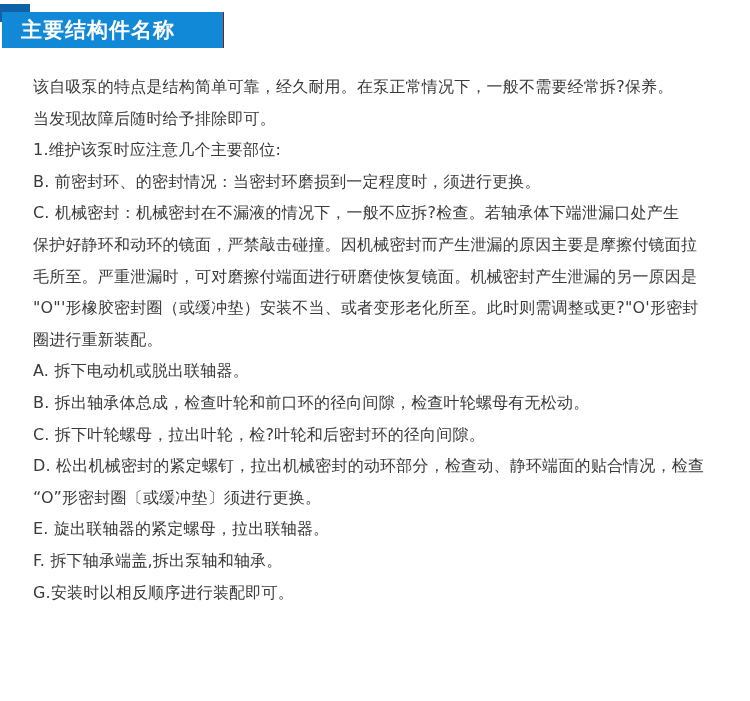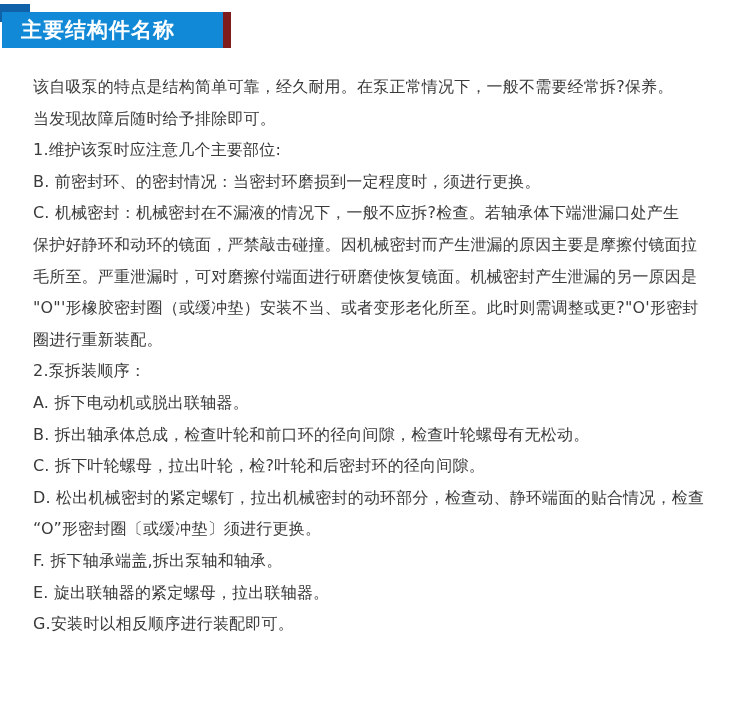--- a/index.html
+++ b/index.html
@@ -32,21 +32,21 @@
     background: #0f62a7;
     z-index: 1;
   }
   .header-banner {
     position: absolute;
     left: 2px;
     top: 12px;
     width: 221px;
     height: 36px;
     background: #1189d6;
-    border-right: 8px solid #7f1d1d;
+    border-right: 1px solid #7f1d1d;
     z-index: 2;
     display: flex;
     align-items: center;
   }
   .header-title {
     color: #ffffff;
     font-size: 21px;
     font-weight: bold;
     letter-spacing: 1px;
     padding-left: 19px;
@@ -81,24 +81,23 @@
   <div class="content">
     <div class="text-line">该自吸泵的特点是结构简单可靠，经久耐用。在泵正常情况下，一般不需要经常拆?保养。</div>
     <div class="text-line">当发现故障后随时给予排除即可。</div>
     <div class="text-line">1.维护该泵时应注意几个主要部位:</div>
     <div class="text-line">B. 前密封环、的密封情况：当密封环磨损到一定程度时，须进行更换。</div>
     <div class="text-line">C. 机械密封：机械密封在不漏液的情况下，一般不应拆?检查。若轴承体下端泄漏口处产生</div>
     <div class="text-line">保护好静环和动环的镜面，严禁敲击碰撞。因机械密封而产生泄漏的原因主要是摩擦付镜面拉</div>
     <div class="text-line">毛所至。严重泄漏时，可对磨擦付端面进行研磨使恢复镜面。机械密封产生泄漏的另一原因是</div>
     <div class="text-line">"O"'形橡胶密封圈（或缓冲垫）安装不当、或者变形老化所至。此时则需调整或更?"O'形密封</div>
     <div class="text-line">圈进行重新装配。</div>
-    <div class="text-line">2.泵拆装顺序：</div>
     <div class="text-line">A. 拆下电动机或脱出联轴器。</div>
     <div class="text-line">B. 拆出轴承体总成，检查叶轮和前口环的径向间隙，检查叶轮螺母有无松动。</div>
     <div class="text-line">C. 拆下叶轮螺母，拉出叶轮，检?叶轮和后密封环的径向间隙。</div>
     <div class="text-line">D. 松出机械密封的紧定螺钉，拉出机械密封的动环部分，检查动、静环端面的贴合情况，检查</div>
     <div class="text-line">“O”形密封圈〔或缓冲垫〕须进行更换。</div>
+    <div class="text-line">E. 旋出联轴器的紧定螺母，拉出联轴器。</div>
     <div class="text-line">F. 拆下轴承端盖,拆出泵轴和轴承。</div>
-    <div class="text-line">E. 旋出联轴器的紧定螺母，拉出联轴器。</div>
     <div class="text-line">G.安装时以相反顺序进行装配即可。</div>
   </div>
 
 </div>
 
 </body></html>

